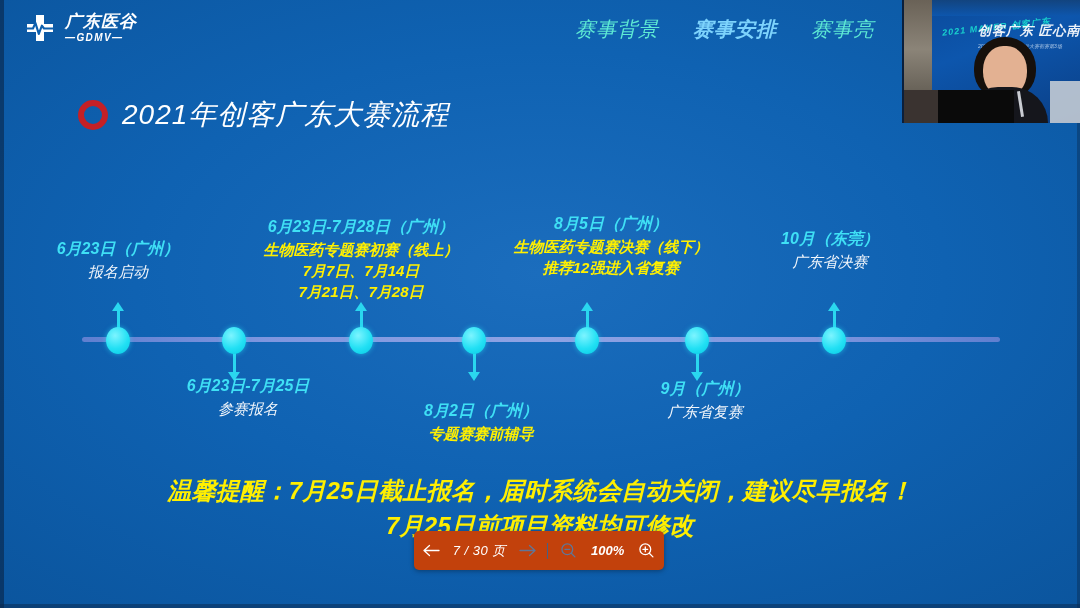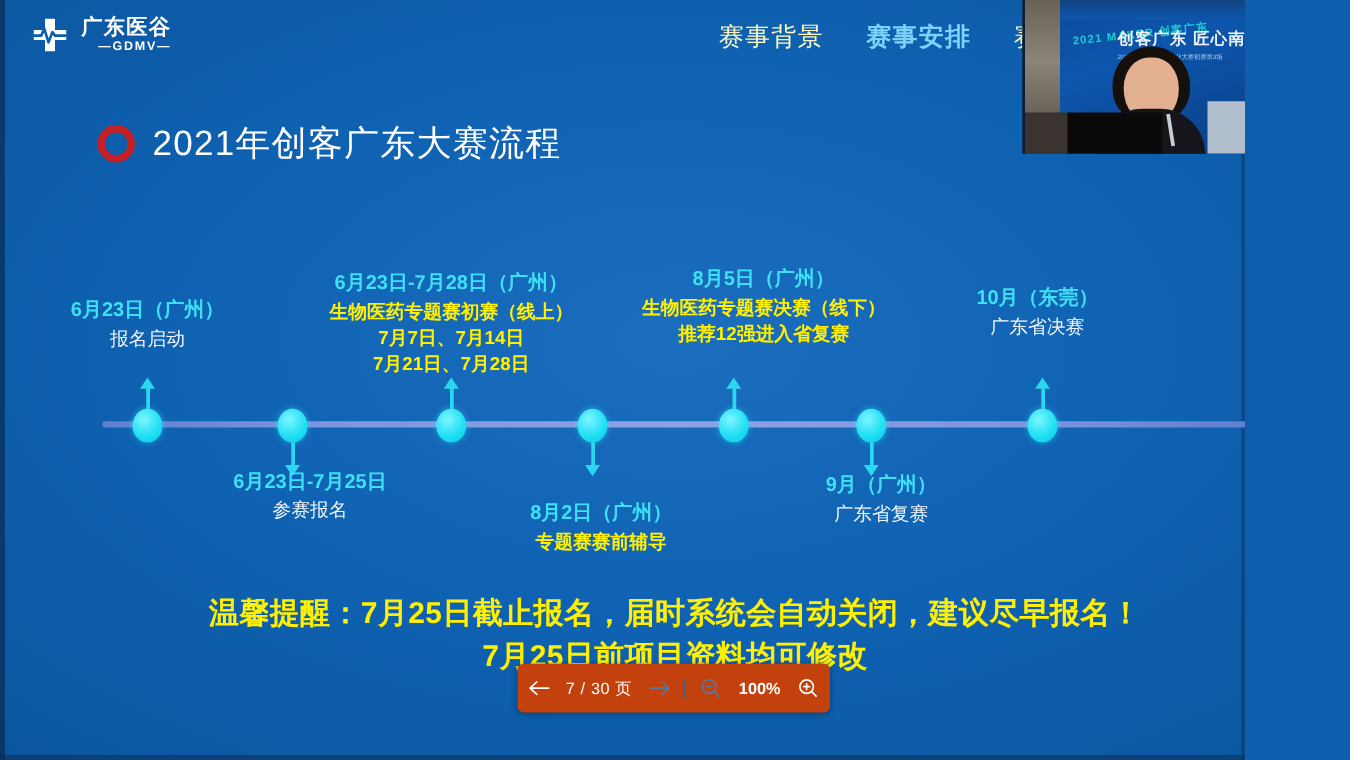--- a/index.html
+++ b/index.html
@@ -3,42 +3,42 @@
 <meta charset="utf-8">
 <style>
   html,body{margin:0;padding:0;}
   body{
     width:1080px;height:608px;overflow:hidden;
     background:#0d5fae;
     font-family:"Liberation Sans","DejaVu Sans",sans-serif;
     position:relative;
     -webkit-font-smoothing:antialiased;
   }
-  #stage{position:absolute;inset:0;width:996px;height:608px;overflow:hidden;}
+  #stage{position:absolute;inset:0;width:1080px;height:608px;overflow:hidden;font-style:italic;}
 
   
   .slide-bg{
     position:absolute;left:0;top:0;width:1080px;height:608px;
     background:
       radial-gradient(ellipse 900px 500px at 50% 45%, #1b6dbd 0%, #0f62b2 45%, #0a5299 100%);
   }
   .edge-left{position:absolute;left:0;top:0;width:4px;height:608px;background:#0a1f3c;opacity:.55;}
   .edge-right{position:absolute;right:0;top:0;width:3px;height:608px;background:#0a1f3c;opacity:.35;}
   .edge-bottom{position:absolute;left:0;bottom:0;width:1080px;height:4px;background:#0c2a4e;opacity:.5;}
 
   
   .header{position:absolute;left:0;top:0;width:1080px;height:62px;}
   .logo{position:absolute;left:22px;top:10px;display:flex;align-items:center;gap:7px;}
   .logo-mark{width:36px;height:36px;position:relative;flex:0 0 36px;}
   .logo-text{display:flex;flex-direction:column;line-height:1;}
   .logo-cn{font-size:17px;font-weight:bold;color:#ffffff;letter-spacing:1px;}
-  .logo-en{font-size:10px;font-weight:bold;color:#ffffff;letter-spacing:1.4px;margin-top:3px;text-align:right;}
+  .logo-en{font-size:10px;font-weight:bold;color:#ffffff;letter-spacing:1.4px;margin-top:3px;text-align:left;}
 
   .nav{position:absolute;left:575px;top:16px;display:flex;gap:34px;align-items:center;}
-  .nav-item{font-size:20px;color:#fef9c3;white-space:nowrap;letter-spacing:1px;}
+  .nav-item{font-size:20px;color:#5eead4;white-space:nowrap;letter-spacing:1px;}
   .nav-item.active{color:#7dd3fc;font-weight:bold;}
 
   
   .title-row{position:absolute;left:78px;top:96px;display:flex;align-items:center;gap:14px;}
   .title-bullet{width:30px;height:30px;border-radius:50%;border:6px solid #c42026;box-sizing:border-box;}
   .title-text{font-size:28px;color:#ffffff;letter-spacing:1px;white-space:nowrap;}
 
   
   .timeline-axis{
     position:absolute;left:82px;top:337px;width:918px;height:5px;

